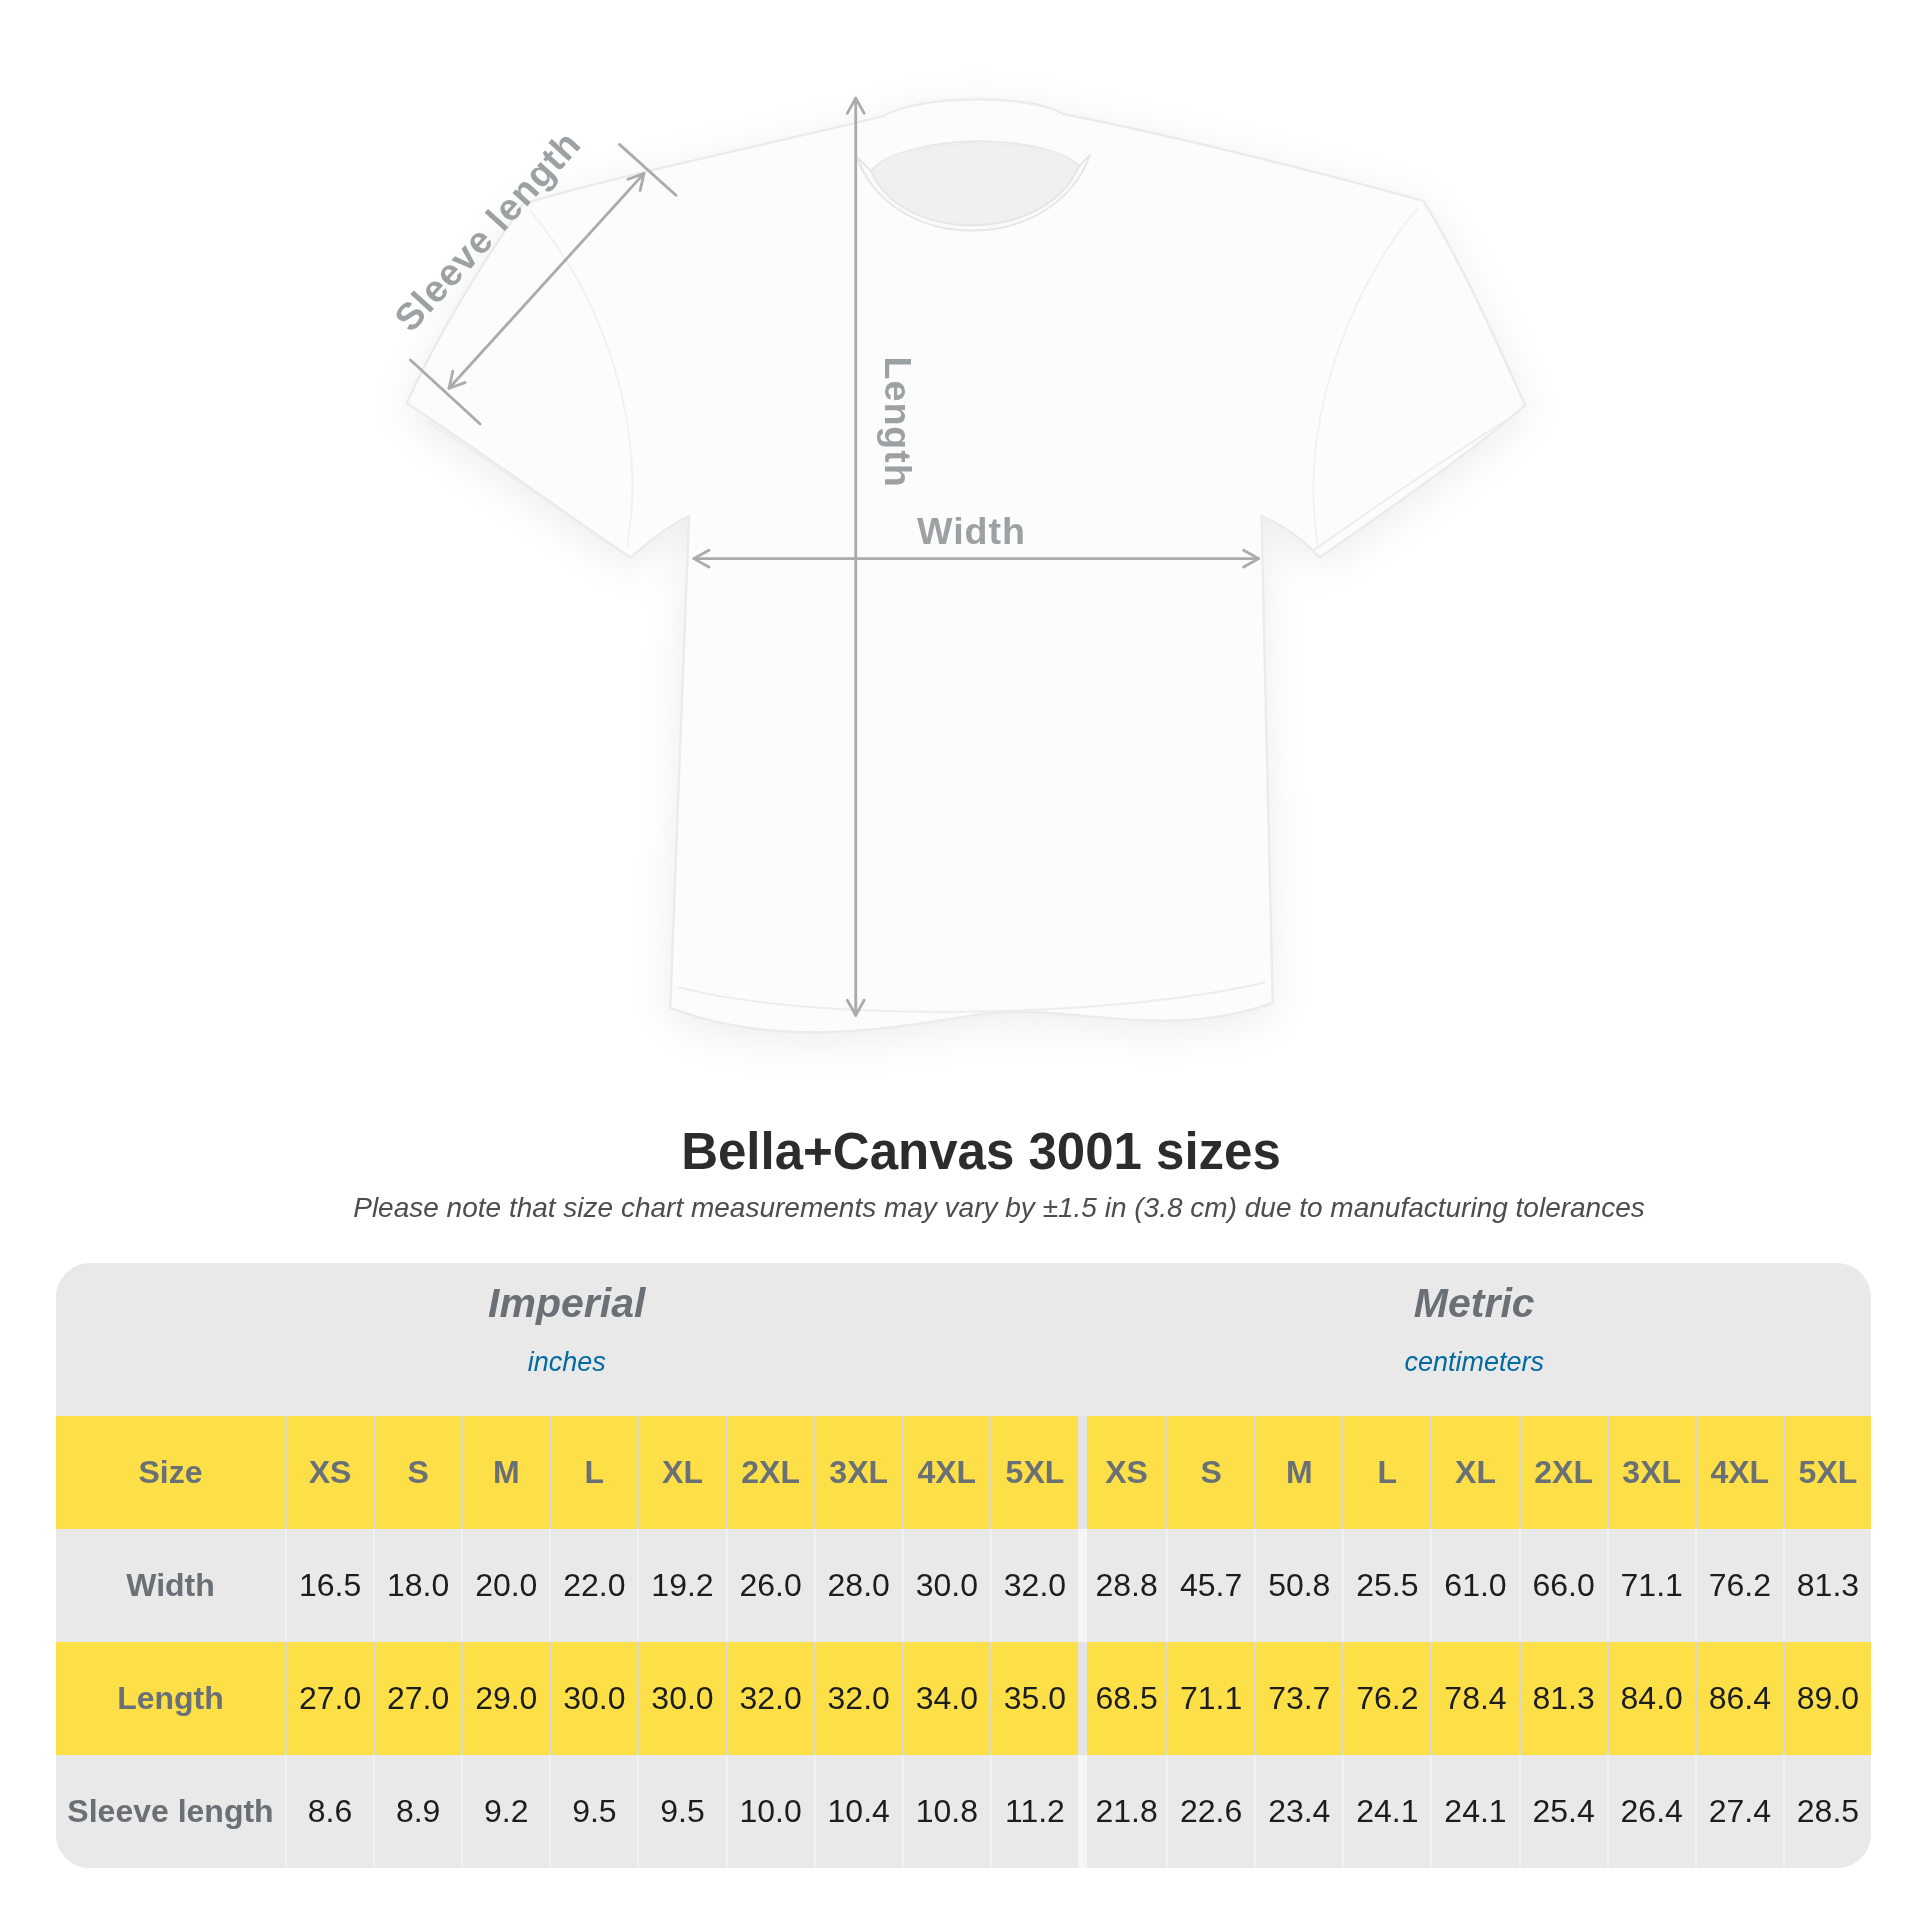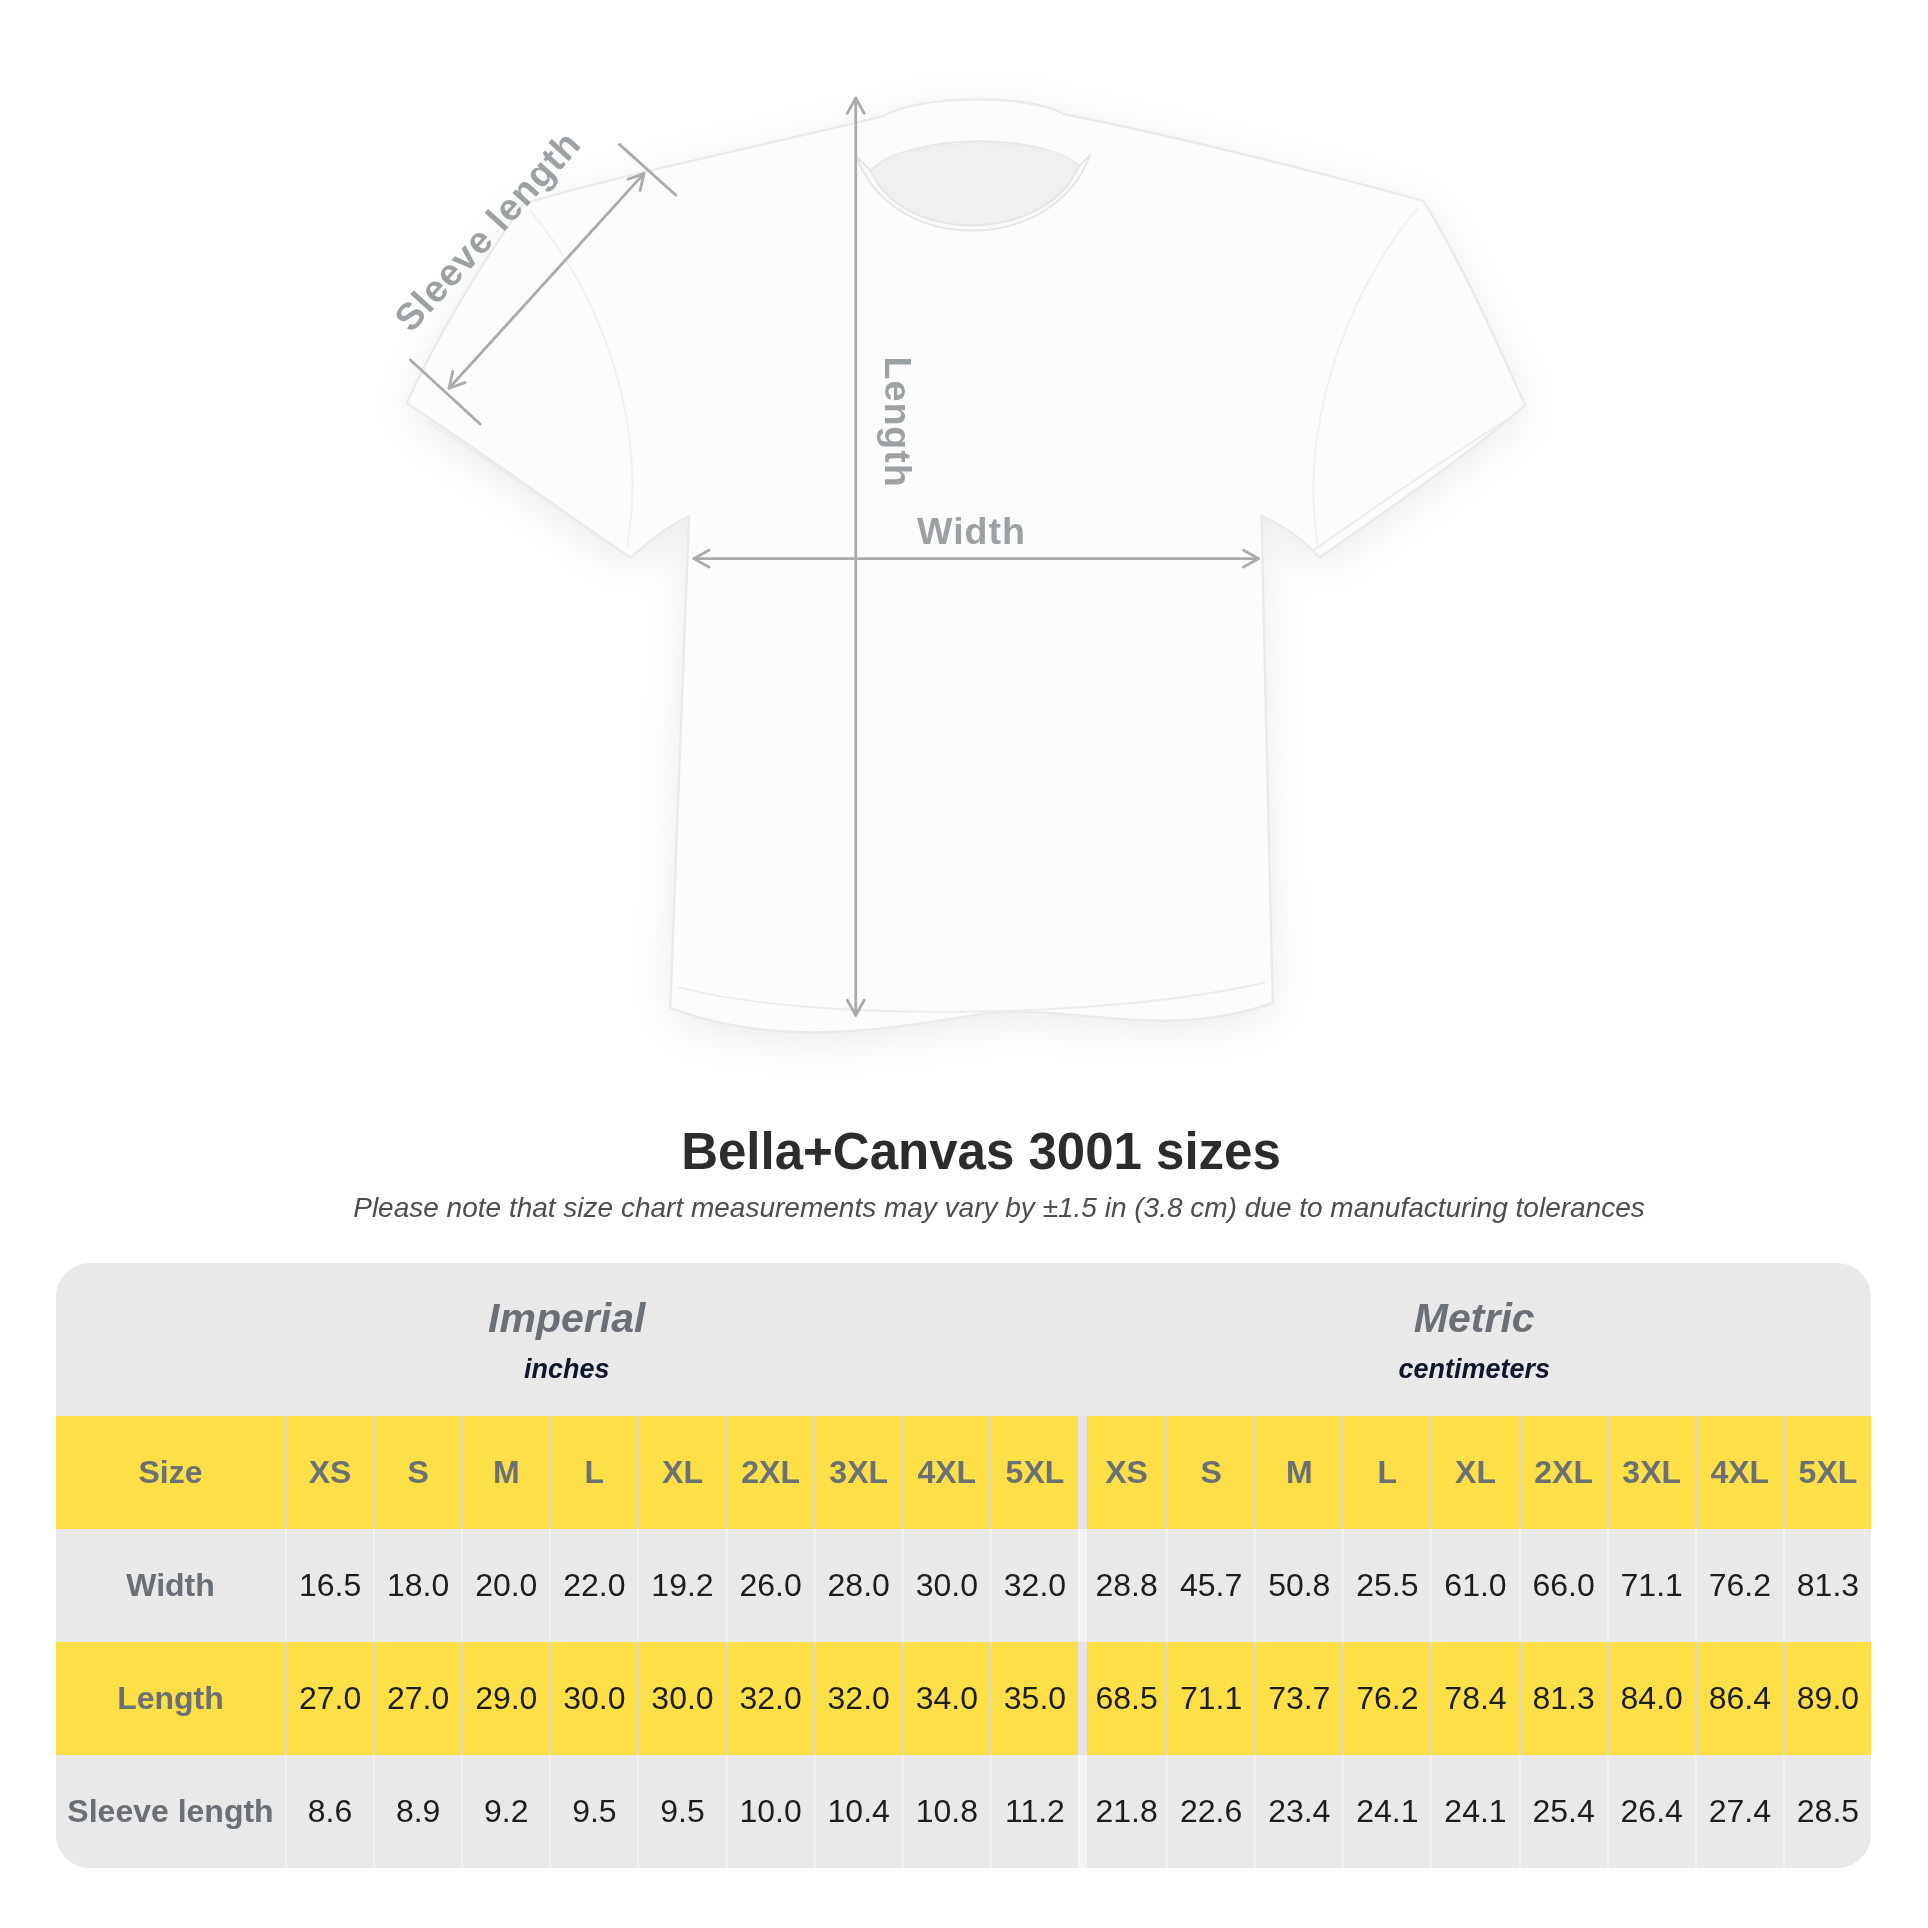--- a/index.html
+++ b/index.html
@@ -29,25 +29,25 @@
     position:absolute; left:0; top:1192px; width:1928px;
     text-align:center; font-size:28px; font-style:italic; color:#4d4d4d;padding-left:35px;
   }
   
   .sizechart{
     position:absolute; left:56px; top:1263px;
     width:1815px; height:605px;
     background:#e9e9e9; border-radius:34px; overflow:hidden;
   }
   .unit-band{ display:flex; height:153px; }
-  .unit-group{ display:flex; flex-direction:column; align-items:center; padding-top:32px; }
+  .unit-group{ display:flex; flex-direction:column; align-items:center; padding-top:17px; }
   .unit-group.imperial{ width:1022px; }
   .unit-group.metric{ width:794px; }
   .ug-name{ font-size:41px; font-weight:bold; font-style:italic; color:#6a7076; }
-  .ug-unit{ font-size:27px; font-style:italic; color:#0f172a; margin-top:12px;font-weight:bold; }
+  .ug-unit{ font-size:27px; font-style:italic; color:#0369a1; margin-top:20px; }
   .size-grid{
     display:grid;
     grid-template-columns:229px repeat(18, 1fr);
     grid-auto-rows:113px;
     width:1815px;
   }
   .cell{ display:flex; align-items:center; justify-content:center; font-size:32px; }
   .c-white{ background:#fde047; }
   .c-gray{ background:#e9e9e9; }
   .hdr{ font-weight:bold; color:#6a7076; }

